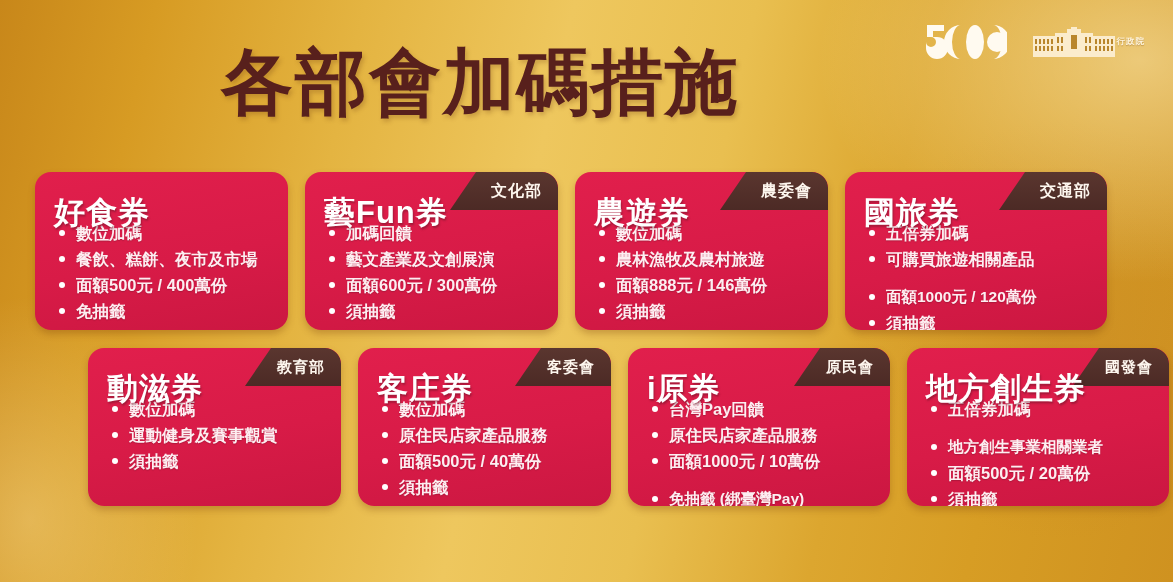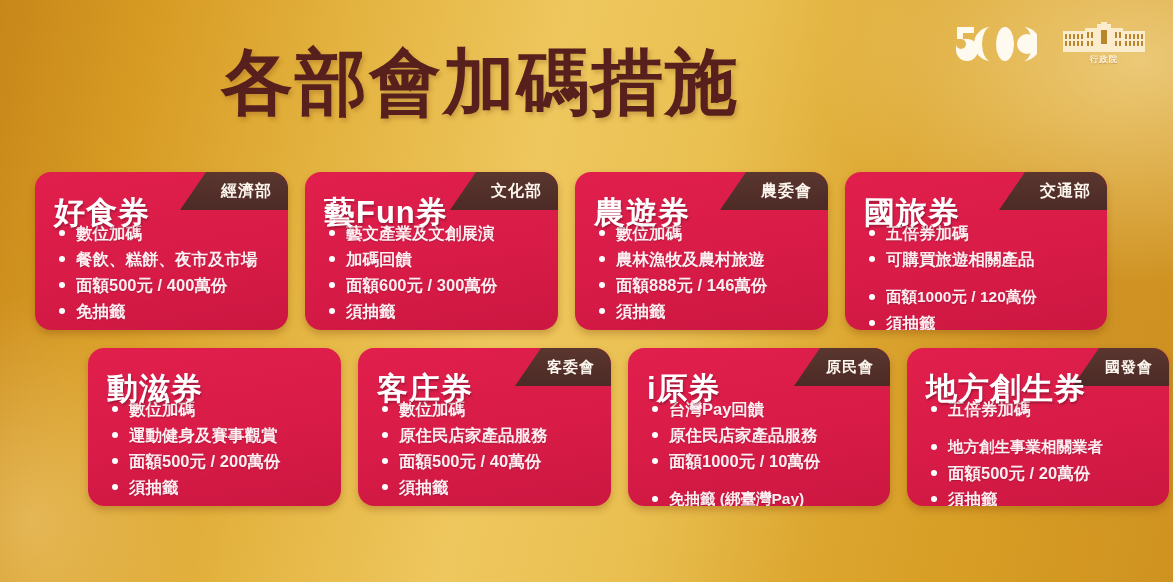--- a/index.html
+++ b/index.html
@@ -43,21 +43,21 @@
   }
   .logo-5000 {
     display: flex;
     align-items: center;
     height: 40px;
   }
   .logo-5000 svg { display: block; }
 
   .logo-ey {
     display: flex;
-    flex-direction: column;
+    flex-direction: row;
     align-items: center;
     gap: 2px;
   }
   .logo-ey svg { display: block; }
   .logo-ey-label {
     font-size: 8.5px;
     letter-spacing: 1px;
     color: #fdf3dc;
     font-weight: bold;
     text-shadow: 0 1px 1px rgba(120,70,10,0.35);
@@ -221,36 +221,35 @@
     </svg>
     <span class="logo-ey-label">行政院</span>
   </div>
 </div>
 
 <h1 class="page-title">各部會加碼措施</h1>
 
 <div class="row row-top">
 
   <div class="card">
-    <div class="card-tag">經濟部</div>
     <div class="card-title">好食券</div>
     <ul class="bullets">
       <li>數位加碼</li>
       <li>餐飲、糕餅、夜市及市場</li>
       <li>面額500元 / 400萬份</li>
       <li>免抽籤</li>
     </ul>
   </div>
 
   <div class="card">
     <div class="card-tag">文化部</div>
     <div class="card-title">藝Fun券</div>
     <ul class="bullets">
+      <li>加碼回饋</li>
       <li>藝文產業及文創展演</li>
-      <li>加碼回饋</li>
       <li>面額600元 / 300萬份</li>
       <li>須抽籤</li>
     </ul>
   </div>
 
   <div class="card">
     <div class="card-tag">農委會</div>
     <div class="card-title">農遊券</div>
     <ul class="bullets">
       <li>數位加碼</li>
@@ -268,25 +267,25 @@
       <li>可購買旅遊相關產品</li>
       <li class="small">面額1000元 / 120萬份</li>
       <li>須抽籤</li>
     </ul>
   </div>
 </div>
 
 <div class="row row-bottom">
 
   <div class="card">
+    <div class="card-tag narrow">教育部</div>
     <div class="card-title">動滋券</div>
     <ul class="bullets">
       <li>數位加碼</li>
       <li>運動健身及賽事觀賞</li>
-      <li>面額500元 / 200萬份</li>
       <li>須抽籤</li>
     </ul>
   </div>
 
   <div class="card">
     <div class="card-tag narrow">客委會</div>
     <div class="card-title">客庄券</div>
     <ul class="bullets">
       <li>數位加碼</li>
       <li>原住民店家產品服務</li>

